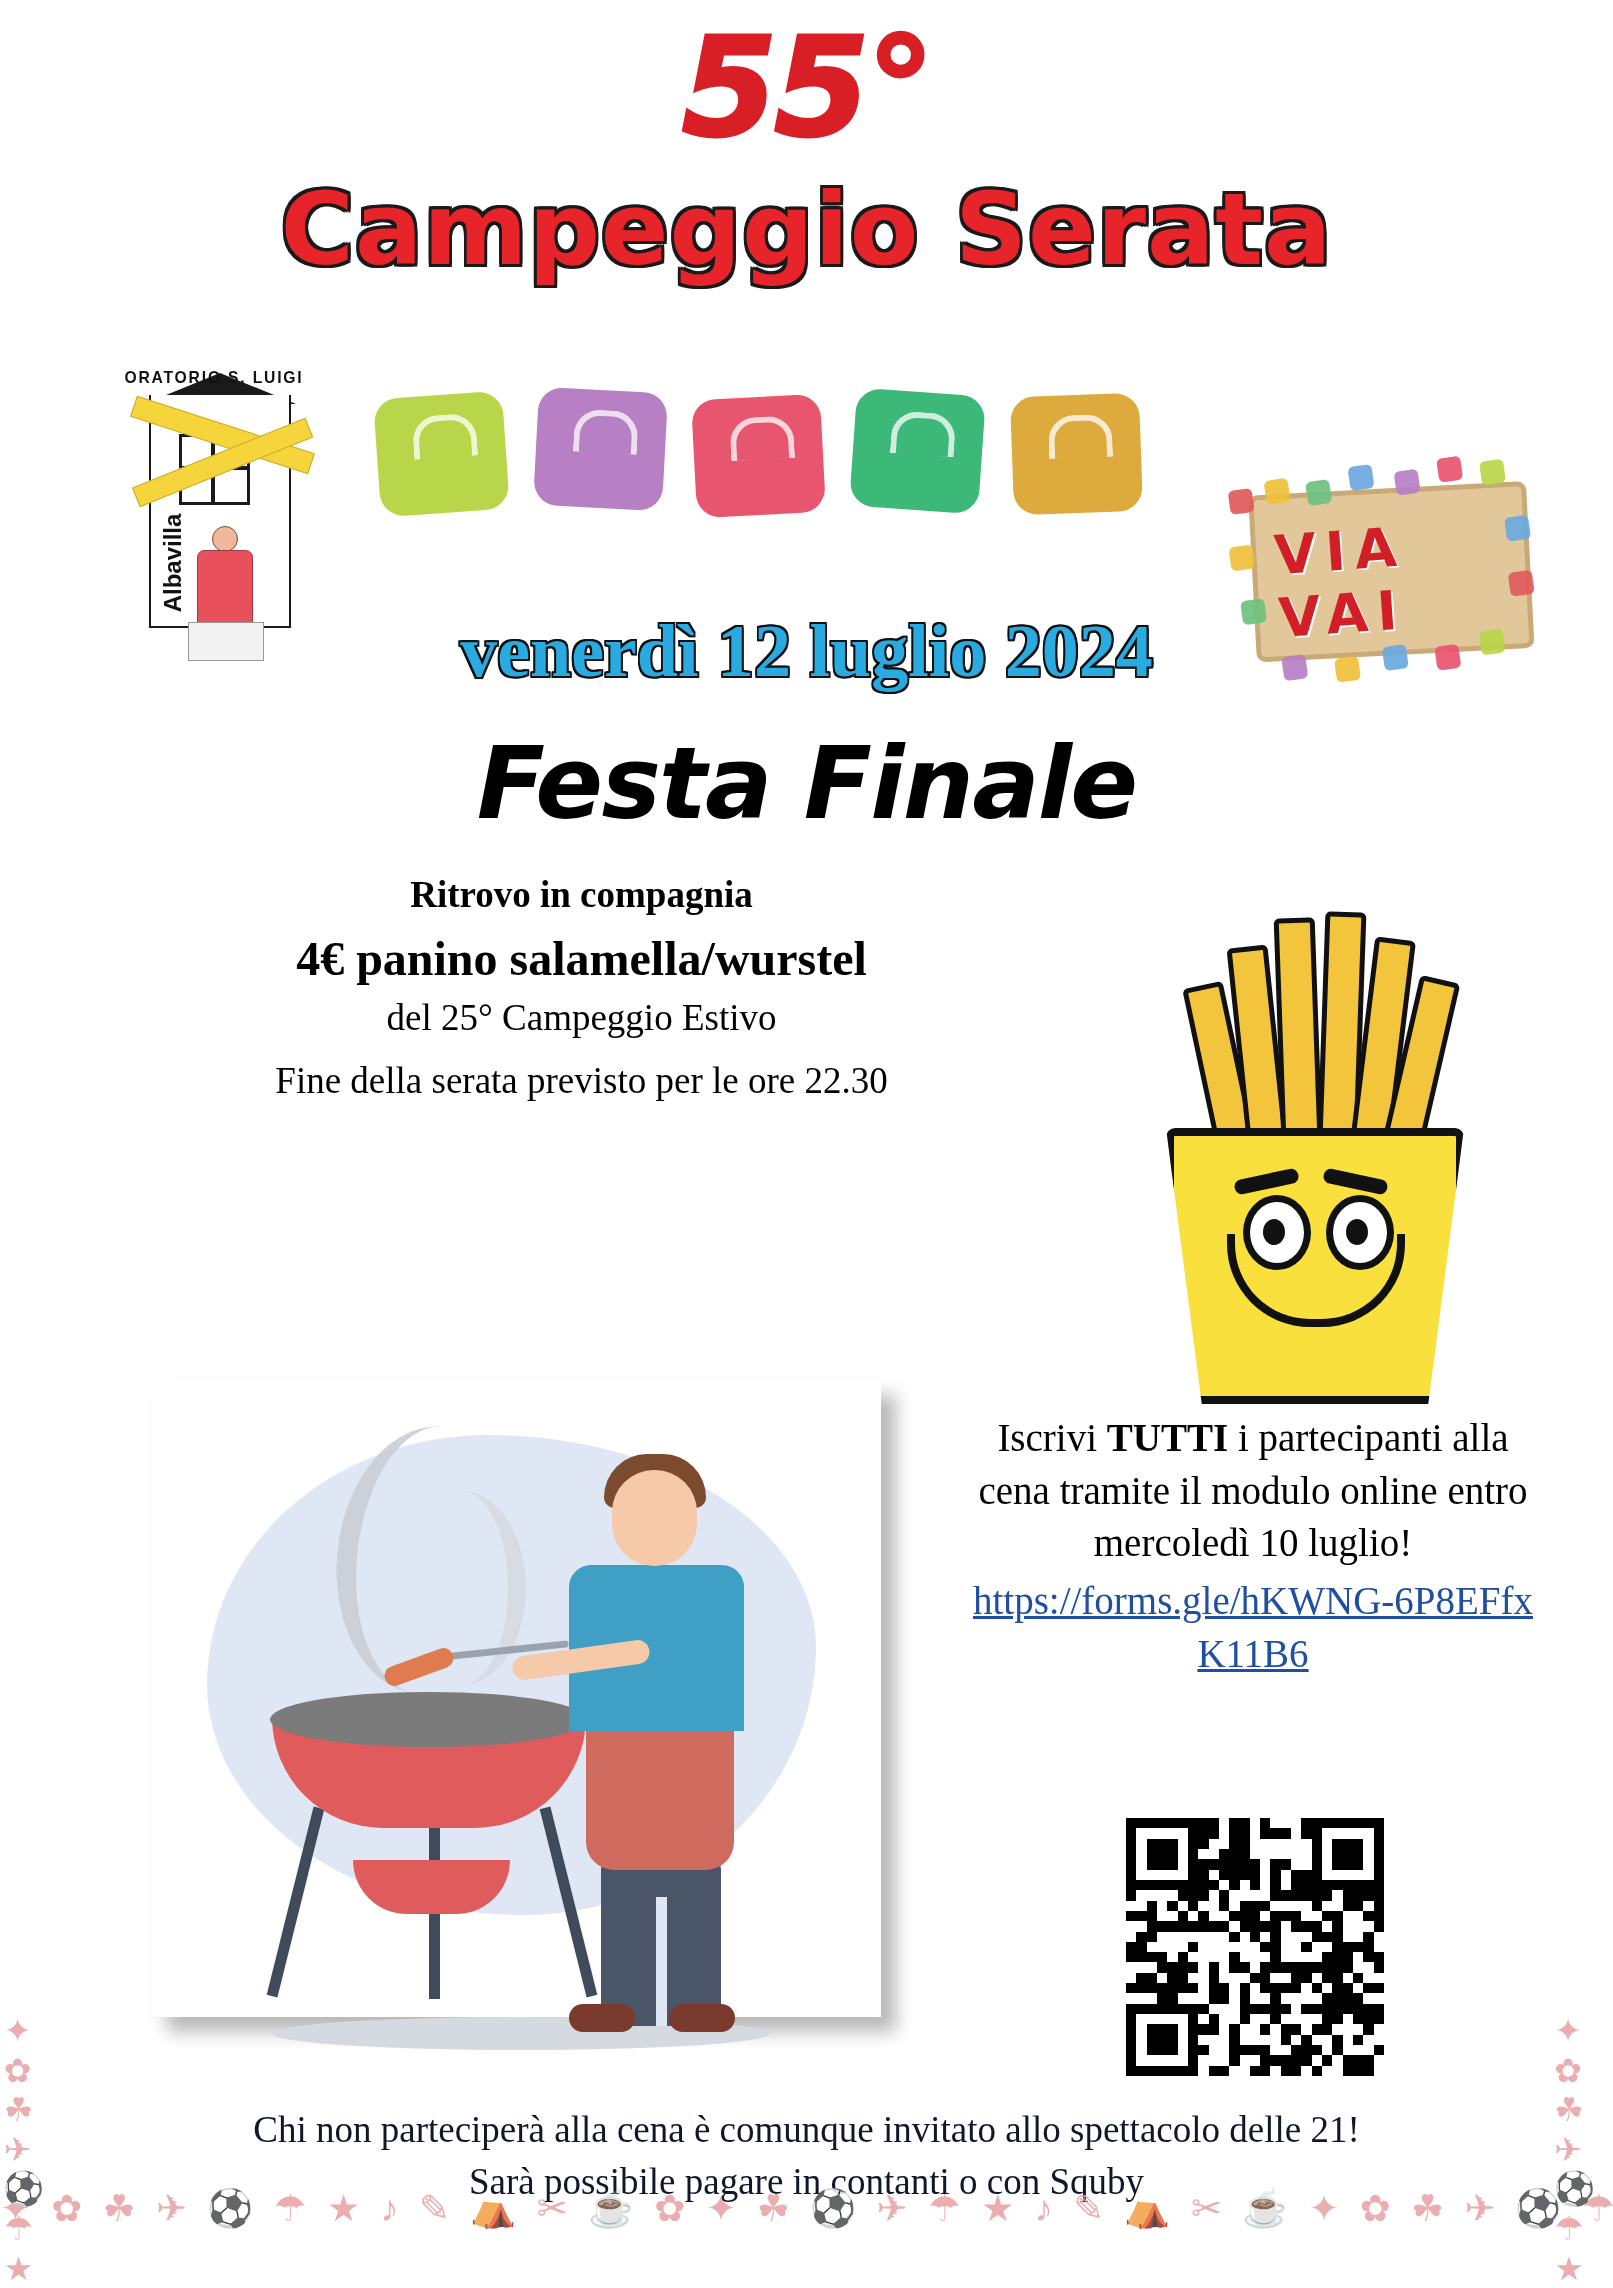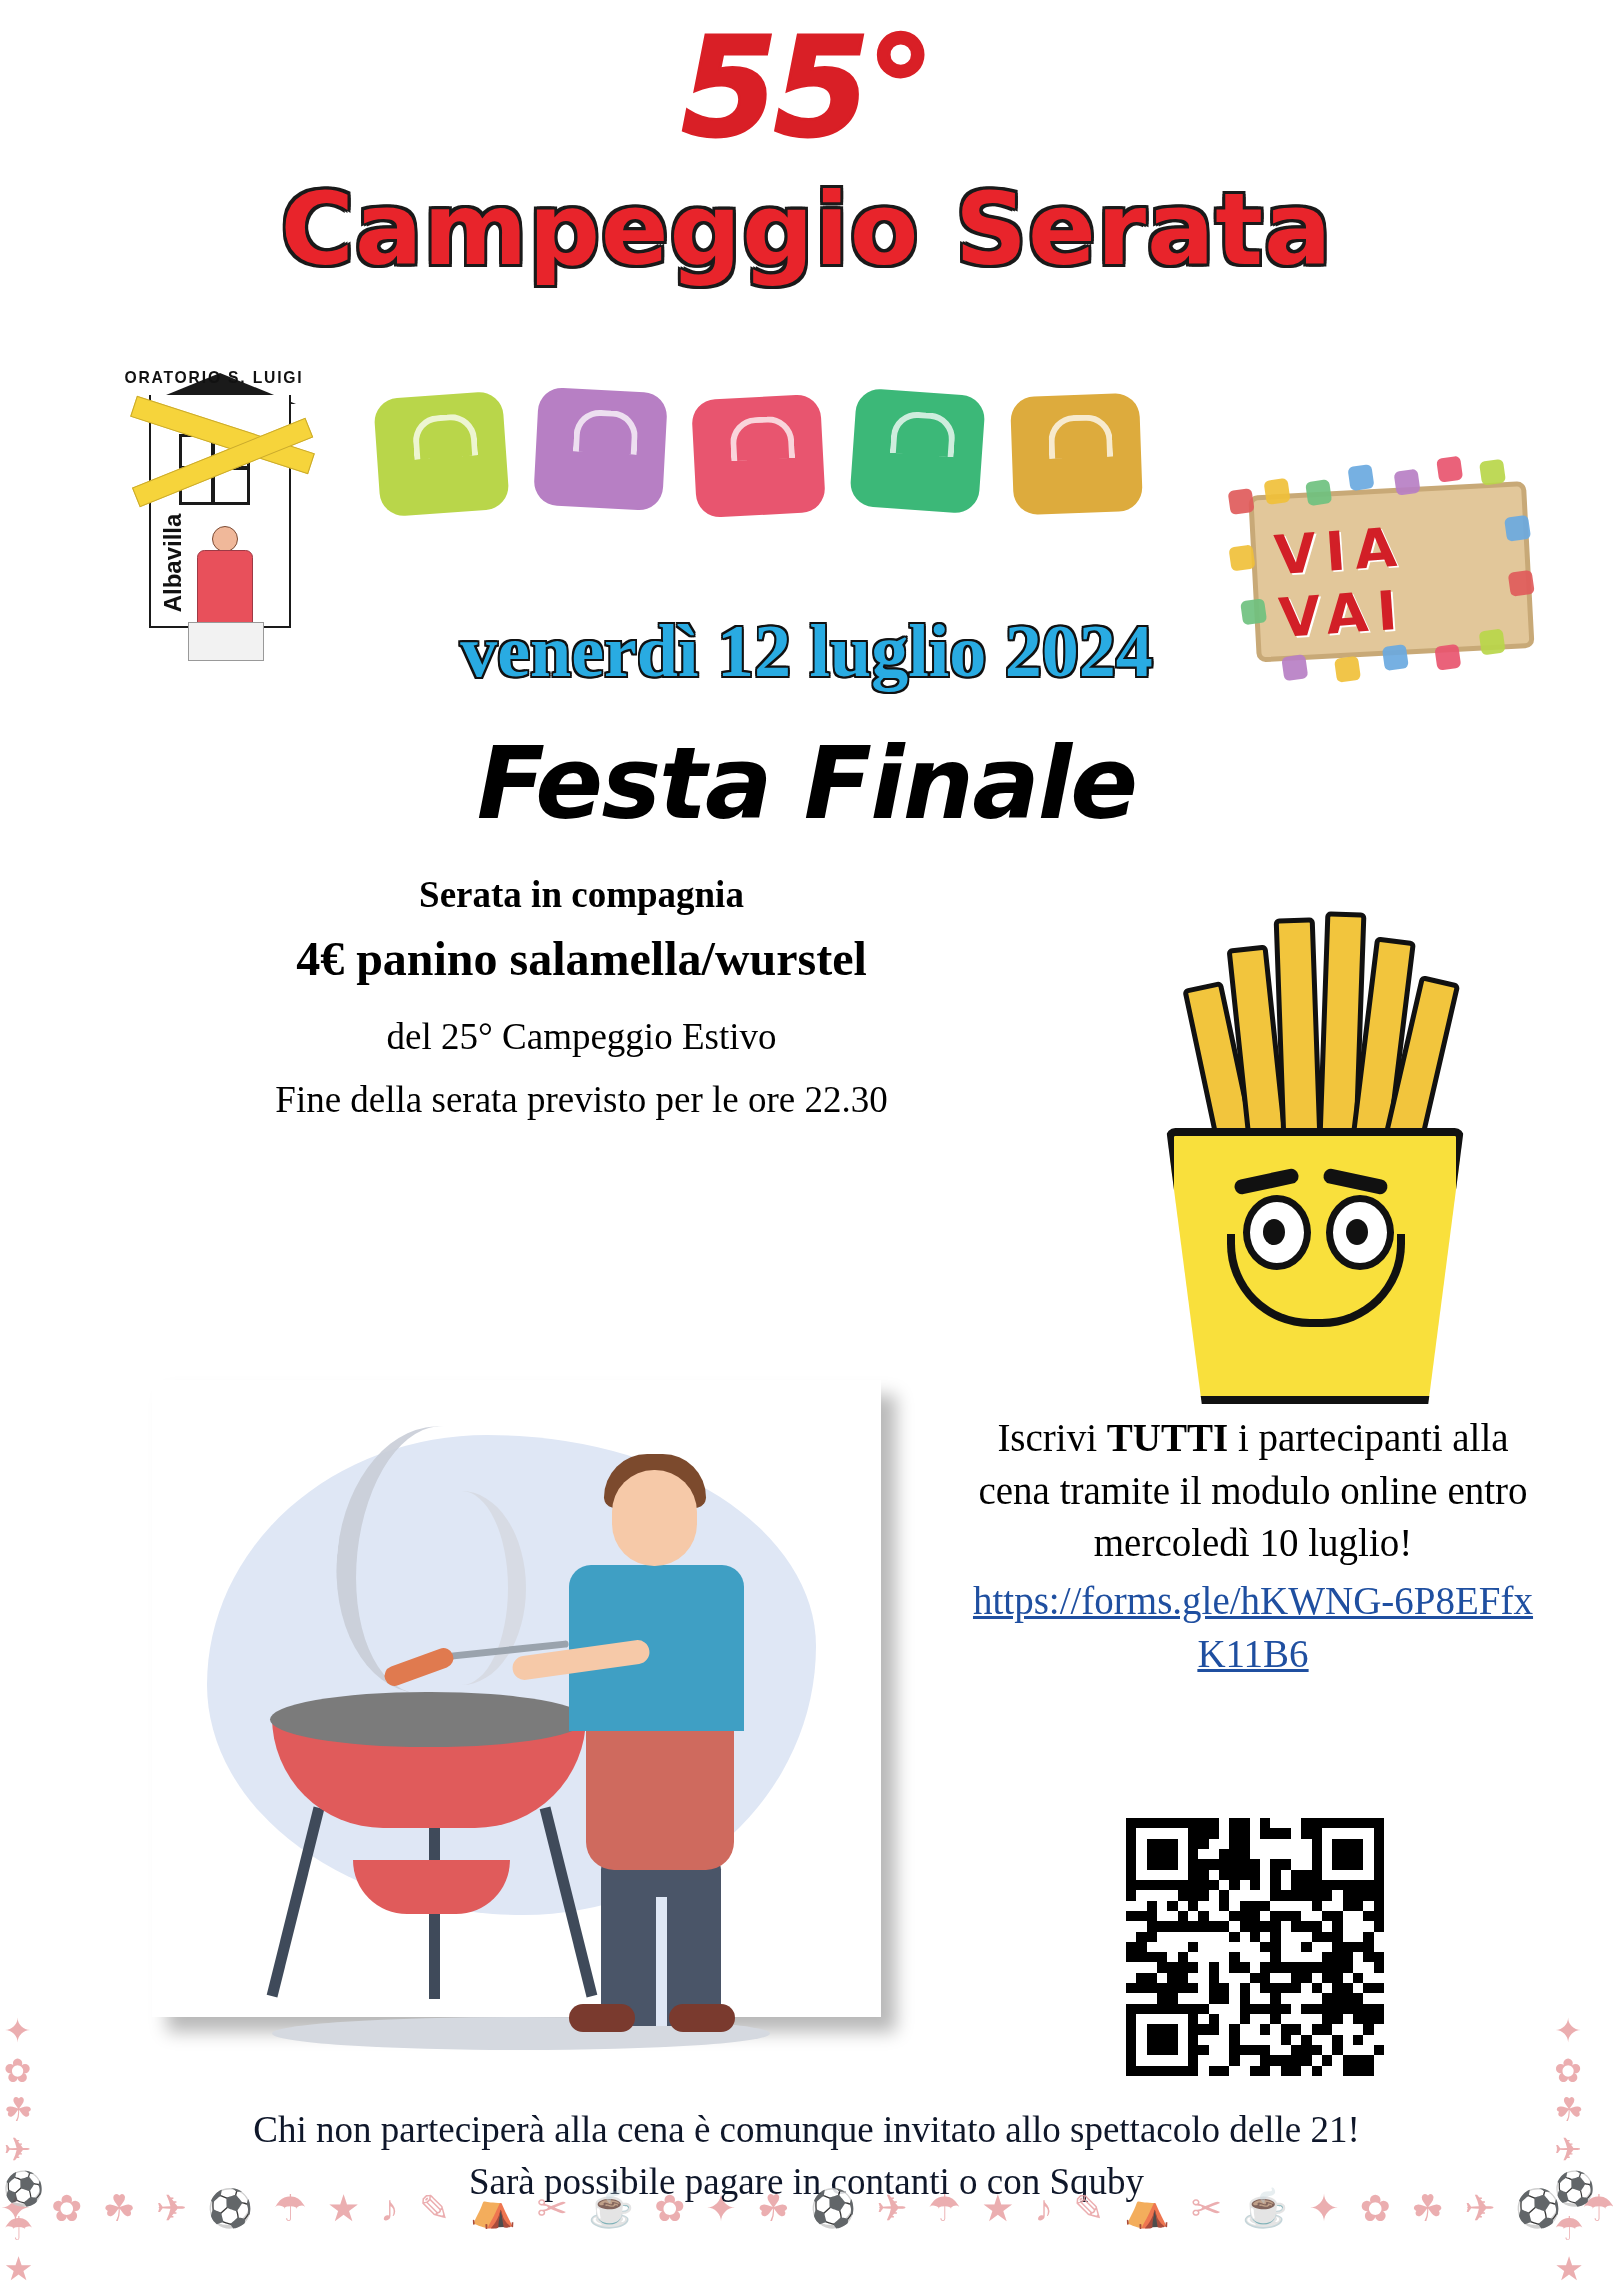--- a/index.html
+++ b/index.html
@@ -254,21 +254,21 @@
   .info {
     position: absolute;
     left: 111px;
     top: 872px;
     width: 941px;
     text-align: center;
     line-height: 1.22;
   }
   .info .l1 { font-size: 39px; margin-bottom: 9.2px; }
   .info .l2 { font-size: 37px; font-weight: bold; margin-bottom: 13px; }
-  .info .l3 { font-size: 48px; font-weight: bold; margin-bottom: 25px; }
+  .info .l3 { font-size: 48px; font-weight: bold; margin-bottom: 6px; }
   .info .l4 { font-size: 48px; font-weight: bold; margin-bottom: 14.8px; }
   .info .l5 { font-size: 37px; }
   .info .l6 { font-size: 37px; margin-bottom: 18.5px; }
   .info .l7 { font-size: 37px; }
   .info b { font-weight: bold; }
 
   
   .fries { position: absolute; right: 100px; top: 881px; width: 397px; height: 517px; }
   .fries .cup {
     position: absolute;
@@ -584,21 +584,21 @@
   <div class="tile" style="left:190px;top:192px; background:#e8556f;"></div>
   <div class="tile" style="left:236px;top:183px; background:#b9d64a;"></div>
   <div class="viavai">VIA VAI</div>
 </div>
 
 <div class="date-line">venerdì 12 luglio 2024</div>
 
 <div class="festa">Festa Finale</div>
 
 <div class="info">
-  <div class="l2">Serata in compagnia</div>
+  <div class="l2">Ritrovo in compagnia</div>
   <div class="l3">4€ panino salamella/wurstel</div>
   <div class="l6">del 25° Campeggio Estivo</div>
   <div class="l7">Fine della serata previsto per le ore 22.30</div>
 </div>
 
 <div class="fries">
   <div class="stick" style="left:85px;  top:102px; height:175px; transform:rotate(-12deg);"></div>
   <div class="stick" style="left:122px; top:65px;  height:212px; transform:rotate(-6deg);"></div>
   <div class="stick" style="left:162px; top:37px;  height:240px; transform:rotate(-2deg);"></div>
   <div class="stick" style="left:205px; top:31px;  height:245px; transform:rotate(2deg);"></div>

